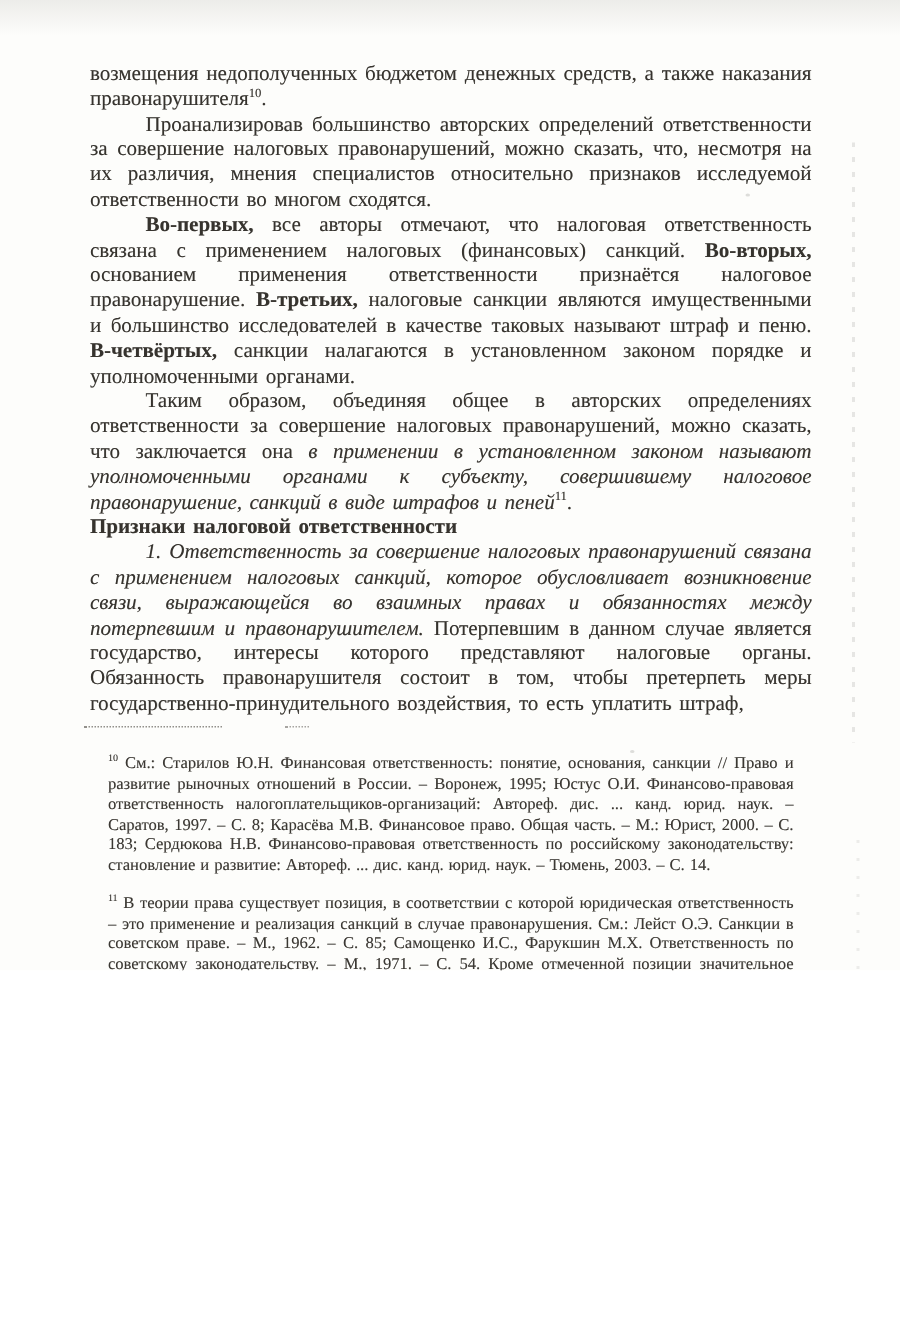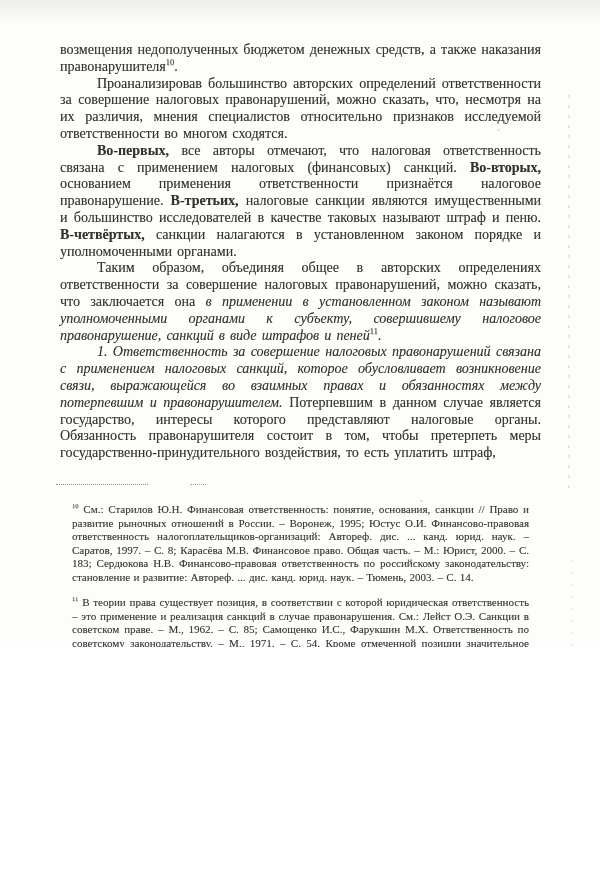--- a/index.html
+++ b/index.html
@@ -103,20 +103,21 @@
   <div class="speck s2"></div>
   <div class="speck s3"></div>
   <div class="speck s4"></div>
   <div class="speck s5"></div>
 
   <main class="body-text">
       <p class="para"><span>возмещения недополученных бюджетом денежных средств, а также наказания правонарушителя</span><sup>10</sup><span>.</span></p>
       <p class="para indent"><span>Проанализировав большинство авторских определений ответственности за совершение налоговых правонарушений, можно сказать, что, несмотря на их различия, мнения специалистов относительно признаков исследуемой ответственности во многом сходятся.</span></p>
       <p class="para indent"><span class="b">Во-первых,</span><span> все авторы отмечают, что налоговая ответственность связана с применением налоговых (финансовых) санкций. </span><span class="b">Во-вторых,</span><span> основанием применения ответственности признаётся налоговое правонарушение. </span><span class="b">В-третьих,</span><span> налоговые санкции являются имущественными и большинство исследователей в качестве таковых называют штраф и пеню. </span><span class="b">В-четвёртых,</span><span> санкции налагаются в установленном законом порядке и уполномоченными органами.</span></p>
       <p class="para indent"><span>Таким образом, объединяя общее в авторских определениях ответственности за совершение налоговых правонарушений, можно сказать, что заключается она </span><span class="i">в применении в установленном законом называют уполномоченными органами к субъекту, совершившему налоговое правонарушение, санкций в виде штрафов и пеней</span><sup>11</sup><span>.</span></p>
+      <p class="para"><span class="b">Признаки налоговой ответственности</span></p>
       <p class="para indent"><span class="i">1. Ответственность за совершение налоговых правонарушений связана с применением налоговых санкций, которое обусловливает возникновение связи, выражающейся во взаимных правах и обязанностях между потерпевшим и правонарушителем.</span><span> Потерпевшим в данном случае является государство, интересы которого представляют налоговые органы. Обязанность правонарушителя состоит в том, чтобы претерпеть меры государственно-принудительного воздействия, то есть уплатить штраф,</span></p>
     </main>
 
   <div class="fn-separator"></div>
 
   <section class="footnotes">
       <p class="fnote"><sup>10</sup><span> См.: Старилов Ю.Н. Финансовая ответственность: понятие, основания, санкции // Право и развитие рыночных отношений в России. – Воронеж, 1995; Юстус О.И. Финансово-правовая ответственность налогоплательщиков-организаций: Автореф. дис. ... канд. юрид. наук. – Саратов, 1997. – С. 8; Карасёва М.В. Финансовое право. Общая часть. – М.: Юрист, 2000. – С. 183; Сердюкова Н.В. Финансово-правовая ответственность по российскому законодательству: становление и развитие: Автореф. ... дис. канд. юрид. наук. – Тюмень, 2003. – С. 14.</span></p>
       <p class="fnote"><sup>11</sup><span> В теории права существует позиция, в соответствии с которой юридическая ответственность – это применение и реализация санкций в случае правонарушения. См.: Лейст О.Э. Санкции в советском праве. – М., 1962. – С. 85; Самощенко И.С., Фарукшин М.Х. Ответственность по советскому законодательству. – М., 1971. – С. 54. Кроме отмеченной позиции значительное место в теории права занимает трактовка ответственности как санкции за правонарушение. См.: Иоффе О.С., Шаргородский М.Д. Вопросы теории права. – М., 1961. – С. 314; Широкое распространение получила и теория, согласно которой юридическая ответственность – это исполнение обязанности посредством государственного принуждения. См.: Братусь С.Н. Юридическая ответственность и законность (очерк теории). – М., 1976. - С. 85, 94. И, наконец, помимо изложенных позиций, в науке находит отражение трактовка юридической ответственности как правоотношения. См.: Базылев Б.Т. Юридическая ответственность (теоретические вопросы). – Красноярск, 1985. – С. 70.</span></p>
     </section>
 

